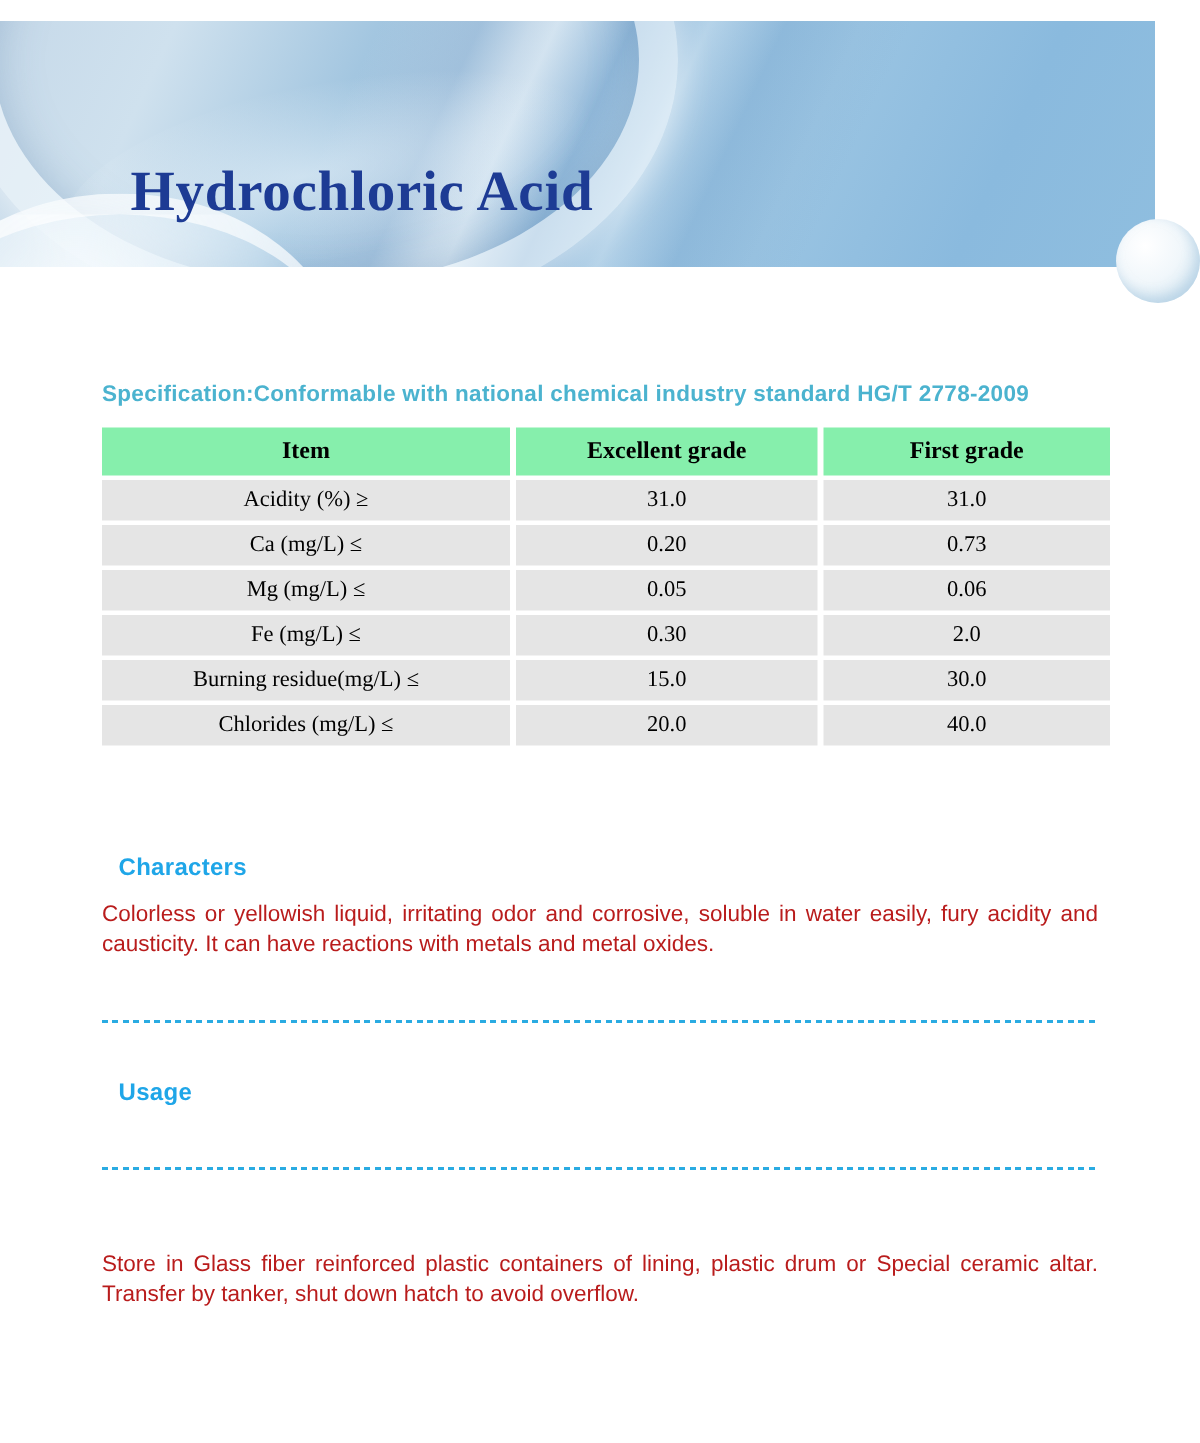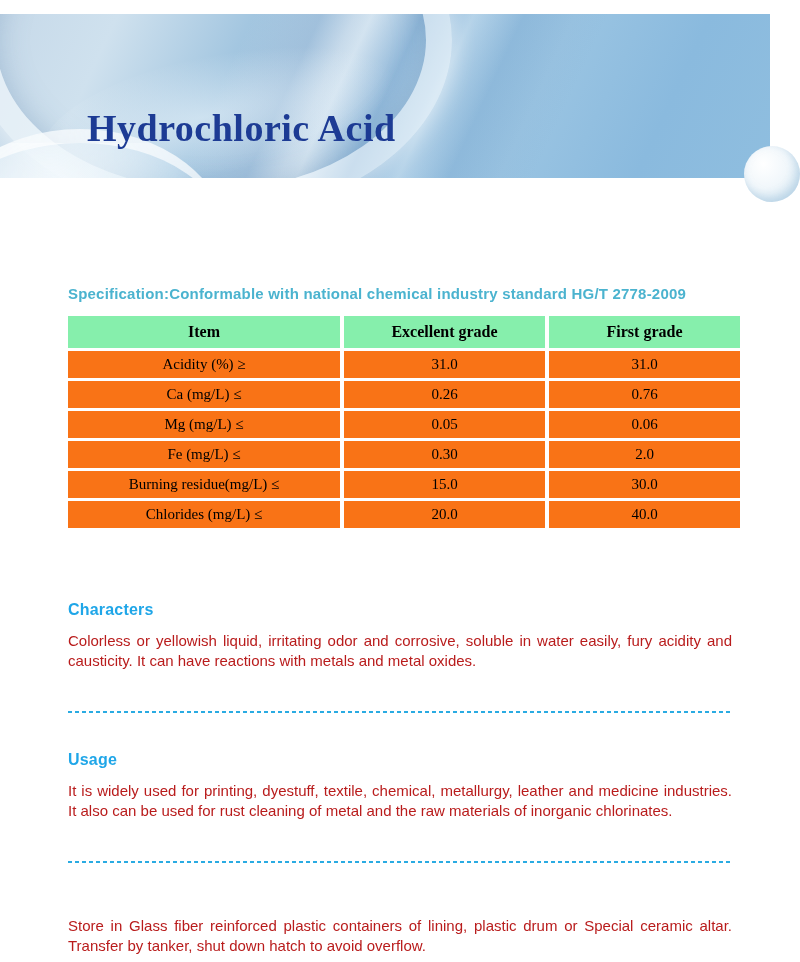--- a/index.html
+++ b/index.html
@@ -53,40 +53,40 @@
   }
   .bubble{
     position:absolute;left:744px;top:132px;width:56px;height:56px;border-radius:50%;
     background:radial-gradient(circle at 35% 32%, #ffffff 0%, #f1f7fb 45%, #dcebf4 75%, #d2e5f0 100%);
     box-shadow:inset -3px -4px 8px rgba(160,195,220,0.55);
   }
 
   
   .content{padding:0 68px;}
   .spec-line{
-    margin:107px 0 0 0;
+    margin:76px 0 0 0;
     font-size:15px;font-weight:bold;color:#4bb3cf;letter-spacing:0.2px;
   }
 
   table.spec-table{
     border-collapse:separate;border-spacing:4px 3px;
     width:672px;margin:11px 0 0 -4px;table-layout:fixed;
     font-family:"Liberation Serif",serif;
   }
   table.spec-table th{
     background:#86efac;color:#000000;font-weight:bold;font-size:16px;
     height:32px;text-align:center;padding:0;
   }
   table.spec-table td{
-    background:#f97316;color:#000000;font-size:15px;
+    background:#e5e5e5;color:#000000;font-size:15px;
     height:27px;text-align:center;padding:0;
   }
 
   .section-heading{
-    margin:0;font-size:16px;font-weight:bold;color:#1fa6e8;letter-spacing:0.2px;
+    margin:11px;font-size:16px;font-weight:bold;color:#1fa6e8;letter-spacing:0.2px;
   }
   .section-text{
     margin:12px 0 0 0;font-size:15px;line-height:20px;color:#b91c1c;
     text-align:justify;
   }
   .sec-characters{margin-top:70px;}
   .sec-usage{margin-top:38px;}
   .sec-packing{margin-top:53px;}
 
   .dashed-divider{
@@ -126,22 +126,22 @@
       </tr>
     </thead>
     <tbody>
       <tr>
         <td>Acidity (%) ≥</td>
         <td>31.0</td>
         <td>31.0</td>
       </tr>
       <tr>
         <td>Ca (mg/L) ≤</td>
-        <td>0.26</td>
-        <td>0.76</td>
+        <td>0.20</td>
+        <td>0.73</td>
       </tr>
       <tr>
         <td>Mg (mg/L) ≤</td>
         <td>0.05</td>
         <td>0.06</td>
       </tr>
       <tr>
         <td>Fe (mg/L) ≤</td>
         <td>0.30</td>
         <td>2.0</td>
@@ -161,21 +161,20 @@
 
   <section class="sec-characters">
     <h2 class="section-heading">Characters</h2>
     <p class="section-text">Colorless or yellowish liquid, irritating odor and corrosive, soluble in water easily, fury acidity and causticity. It can have reactions with metals and metal oxides.</p>
   </section>
 
   <div class="dashed-divider"></div>
 
   <section class="sec-usage">
     <h2 class="section-heading">Usage</h2>
-    <p class="section-text">It is widely used for printing, dyestuff, textile, chemical, metallurgy, leather and medicine industries. It also can be used for rust cleaning of metal and the raw materials of inorganic chlorinates.</p>
   </section>
 
   <div class="dashed-divider"></div>
 
   <section class="sec-packing">
     <p class="section-text">Store in Glass fiber reinforced plastic containers of lining, plastic drum or Special ceramic altar. Transfer by tanker, shut down hatch to avoid overflow.</p>
   </section>
 
 </main>
 

